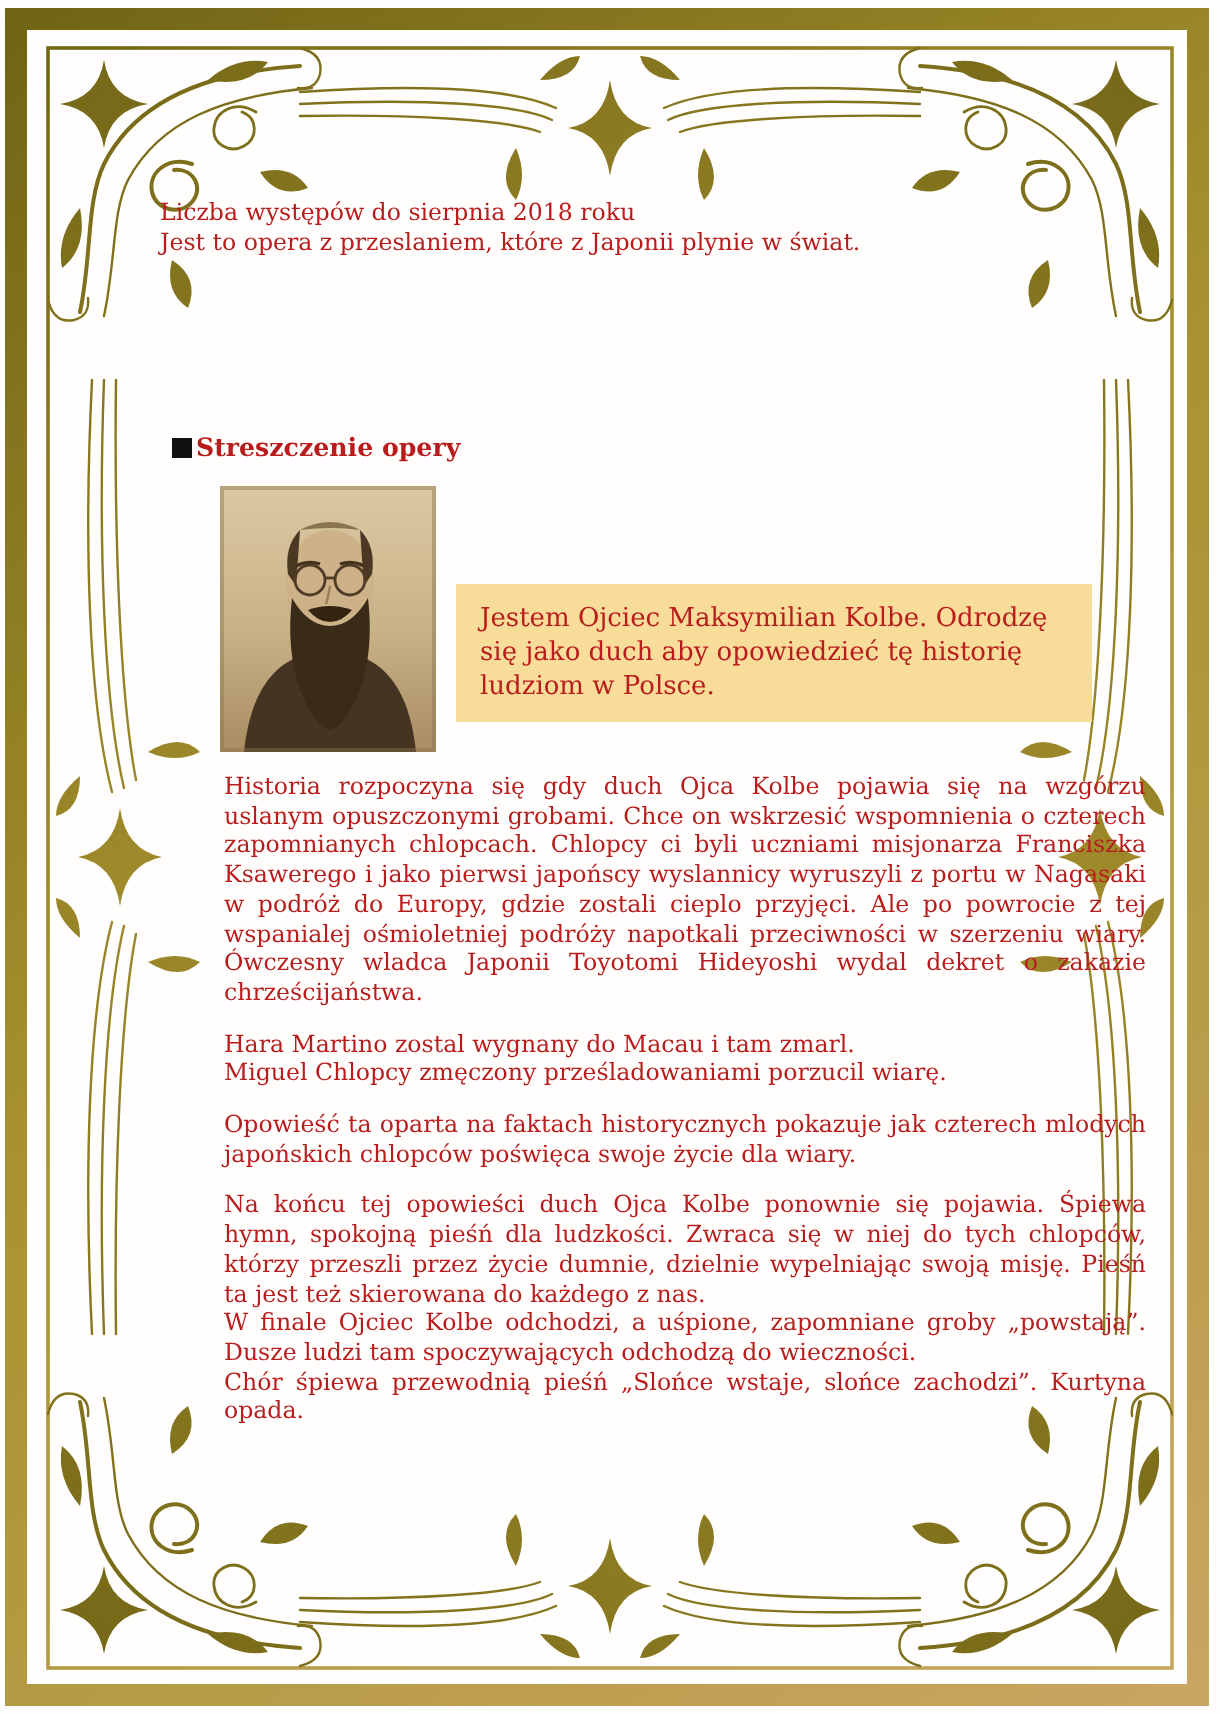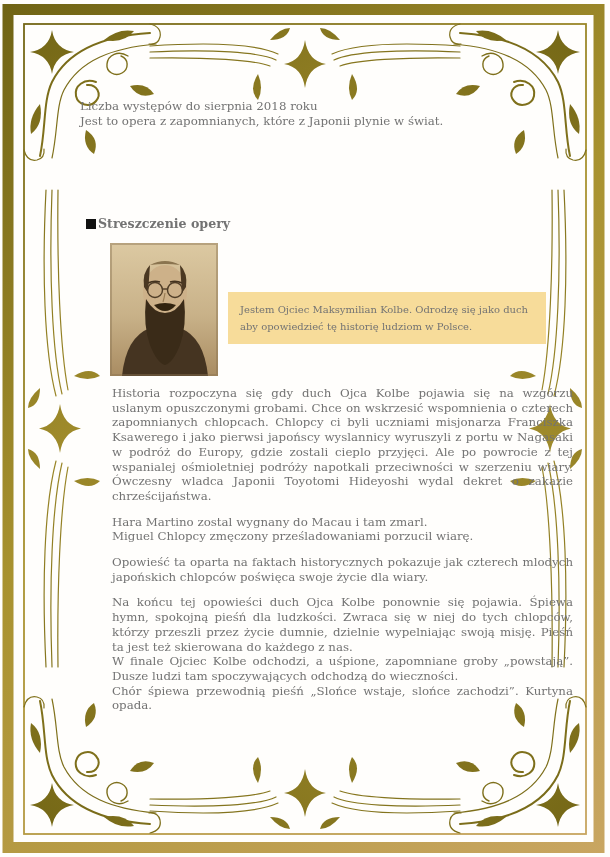--- a/index.html
+++ b/index.html
@@ -1,37 +1,37 @@
 <!DOCTYPE html>
 <html><head>
 <meta charset="utf-8">
 <style>
   html,body{margin:0;padding:0;background:#e8e8e8;}
   .page{
     position:relative;width:610px;height:857px;margin:0 auto;
     background:#fffefc;overflow:hidden;
     font-family:"DejaVu Serif","Liberation Serif",serif;
-    color:#737373;
+    color:#b91c1c;
   }
   .border-svg{position:absolute;inset:0;width:610px;height:857px;pointer-events:none;}
   .intro{position:absolute;top:99px;left:80px;width:461px;font-size:11.8px;line-height:15px;}
   .intro p{margin:0;}
   .intro .para{margin-top:14px;text-align:justify;}
   .section-heading{
     position:absolute;top:216px;left:86px;
     font-size:12.6px;font-weight:bold;display:flex;align-items:center;gap:2px;
   }
   .sq-bullet{display:inline-block;width:10px;height:10px;background:#111;}
   .media-row{position:absolute;top:243px;left:80px;width:461px;height:140px;}
   .portrait{position:absolute;left:30px;top:0;width:108px;height:133px;display:block;}
   .quote-box{
     position:absolute;left:148px;top:49px;width:318px;
     background:#f7dc9a;padding:9px 12px;box-sizing:border-box;
   }
-  .quote-box p{margin:0;font-size:10px;line-height:17px;}
+  .quote-box p{margin:0;font-size:13px;line-height:17px;}
   .body-text{position:absolute;top:386px;left:80px;width:461px;font-size:11.8px;line-height:14.7px;margin-left:32px;}
   .body-text p{margin:0;text-align:justify;}
   .body-text .block{margin-top:11px;}
   .body-text .block:first-child{margin-top:0;}
 </style>
 </head>
 <body>
 
 <div class="page">
 
@@ -101,21 +101,21 @@
     <use href="#cornerTL" transform="translate(610,857) scale(-1,-1)"></use>
 
     <use href="#edgeTop"></use>
     <use href="#edgeTop" transform="translate(0,857) scale(1,-1)"></use>
     <use href="#edgeLeft"></use>
     <use href="#edgeLeft" transform="translate(610,0) scale(-1,1)"></use>
   </svg>
 
   <div class="intro">
     <p>Liczba występów do sierpnia 2018 roku</p>
-    <p>Jest to opera z zapomnianych, które z Japonii plynie w świat.</p>
+    <p>Jest to opera z przeslaniem, które z Japonii plynie w świat.</p>
   </div>
 
   <div class="section-heading">
     <span class="sq-bullet"></span>
     <span>Streszczenie opery</span>
   </div>
 
   <div class="media-row">
     <svg class="portrait" viewBox="0 0 108 133" xmlns="http://www.w3.org/2000/svg">
       <defs>

